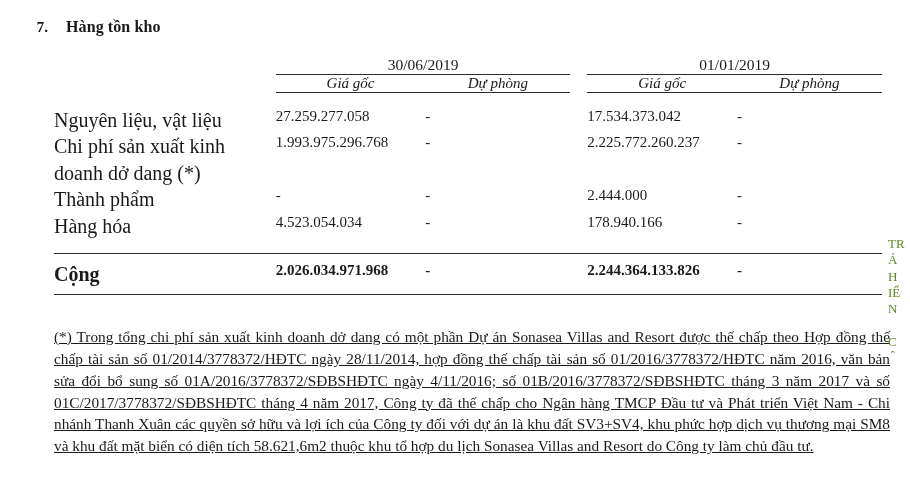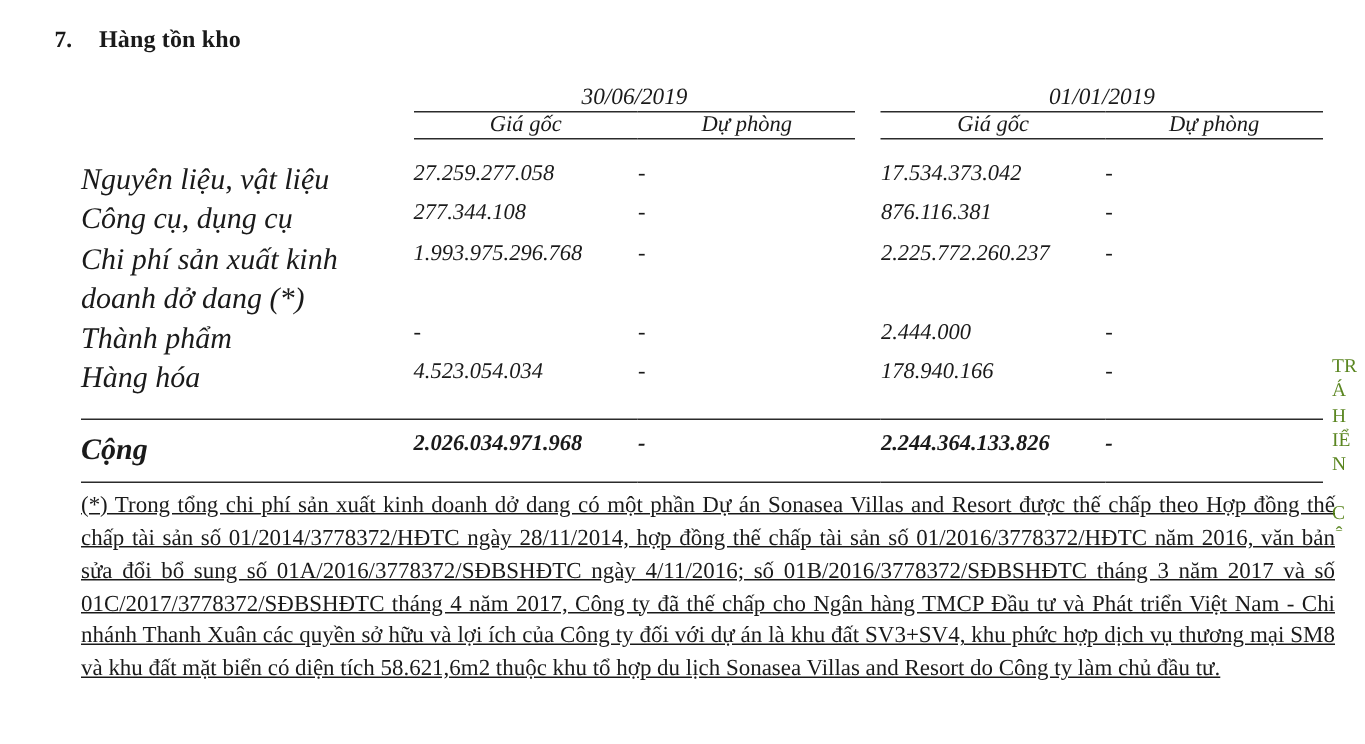--- a/index.html
+++ b/index.html
@@ -58,21 +58,20 @@
     left: 54px;
     top: 56px;
     width: 828px;
     border-collapse: collapse;
     font-size: 15px;
   }
   .tbl td, .tbl th {
     padding: 0;
     vertical-align: top;
     font-weight: normal;
-    font-style: italic;
   }
   .col-label { width: 232px; }
   .col-num   { width: 152px; }
   .col-gap   { width: 18px; }
 
   .grp-head {
     text-align: center;
     font-weight: 700;
     font-size: 15.5px;
     padding-bottom: 3px;
@@ -196,28 +195,20 @@
 
       <tr>
         <td class="row-label">Nguyên liệu, vật liệu</td>
         <td class="row-num">27.259.277.058</td>
         <td class="row-num">-</td>
         <td></td>
         <td class="row-num">17.534.373.042</td>
         <td class="row-num">-</td>
       </tr>
 
-      <tr>
-        <td class="row-label">Công cụ, dụng cụ</td>
-        <td class="row-num">277.344.108</td>
-        <td class="row-num">-</td>
-        <td></td>
-        <td class="row-num">876.116.381</td>
-        <td class="row-num">-</td>
-      </tr>
 
       <tr>
         <td class="row-label">Chi phí sản xuất kinh doanh dở dang (*)</td>
         <td class="row-num">1.993.975.296.768</td>
         <td class="row-num">-</td>
         <td></td>
         <td class="row-num">2.225.772.260.237</td>
         <td class="row-num">-</td>
       </tr>
 

